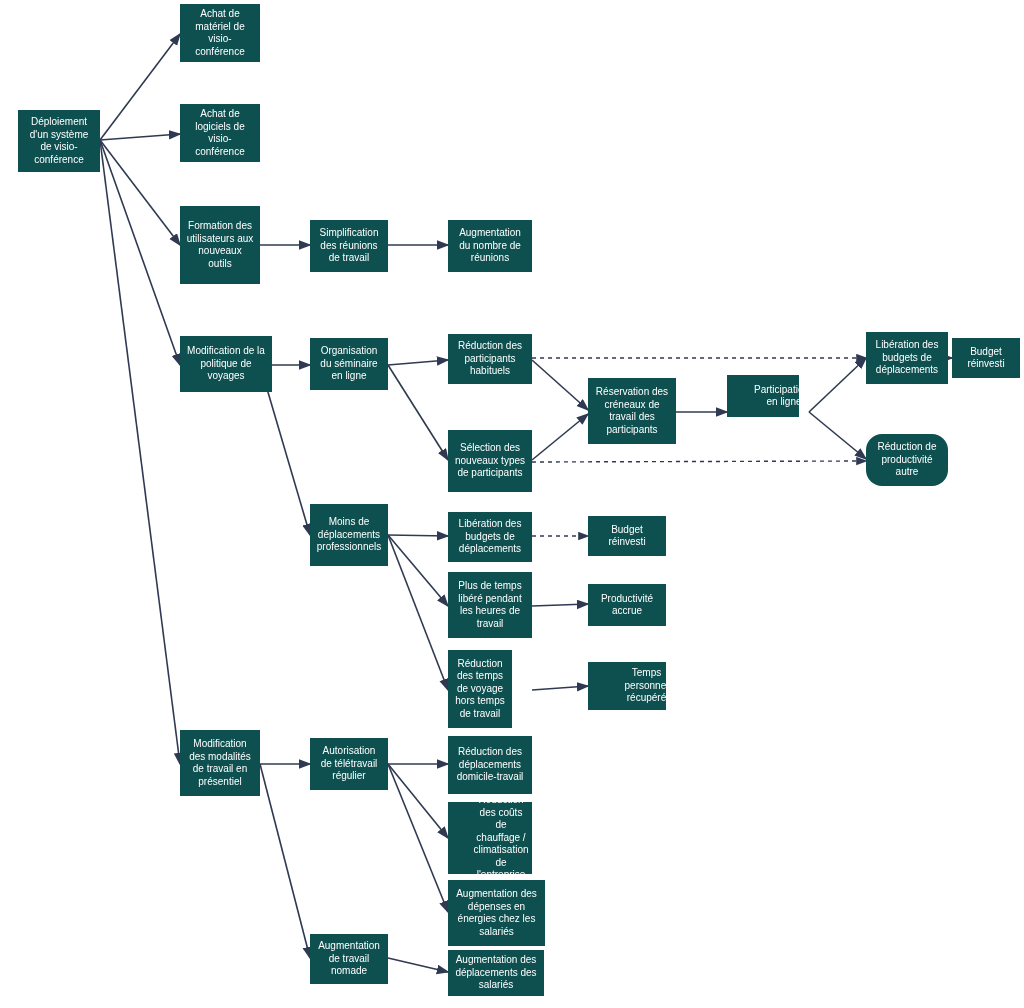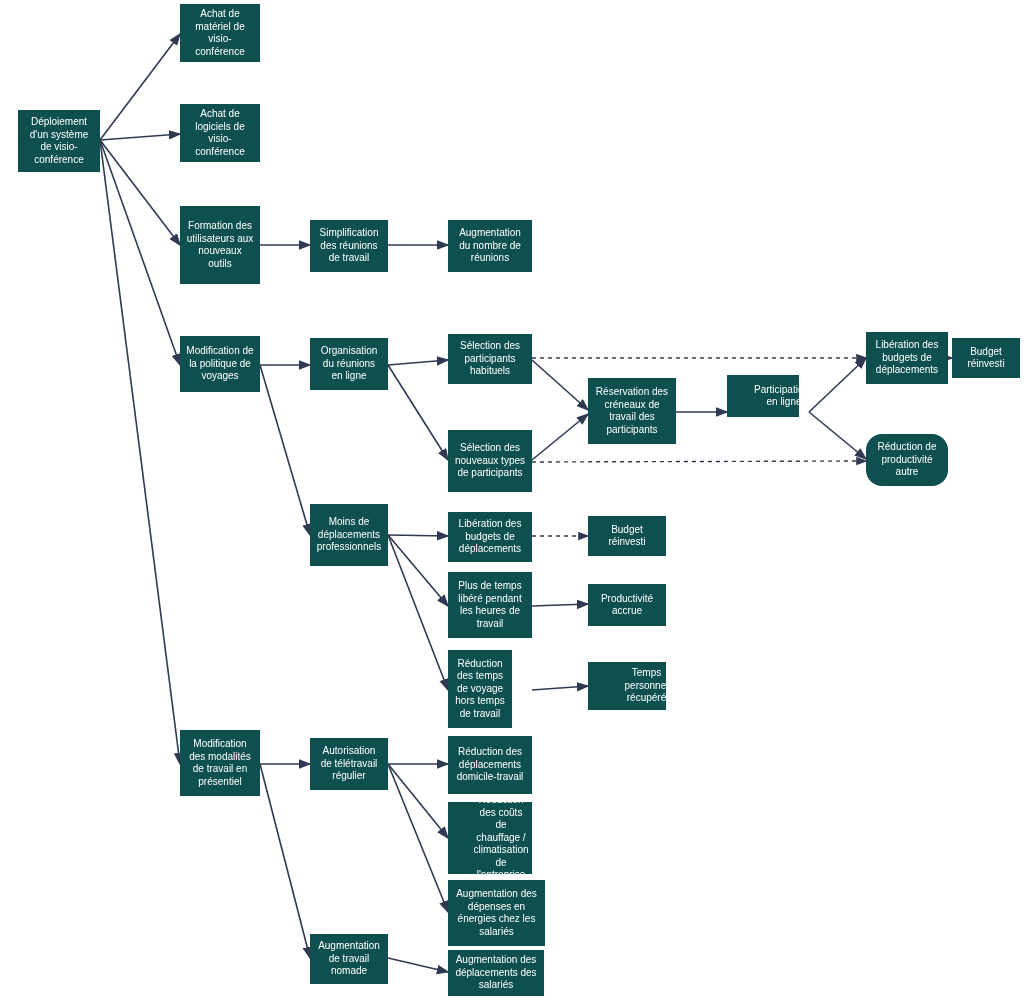--- a/index.html
+++ b/index.html
@@ -114,23 +114,23 @@
 </svg>
 
 <div class="node" style="left:18px; top:110px; width:82px; height:62px;">Déploiement d'un système de visio-conférence</div>
 
 <div class="node" style="left:180px; top:4px; width:80px; height:58px;">Achat de matériel de visio-conférence</div>
 <div class="node" style="left:180px; top:104px; width:80px; height:58px;">Achat de logiciels de visio-conférence</div>
 <div class="node" style="left:180px; top:206px; width:80px; height:78px;">Formation des utilisateurs aux nouveaux outils</div>
 <div class="node" style="left:310px; top:220px; width:78px; height:52px;">Simplification des réunions de travail</div>
 <div class="node" style="left:448px; top:220px; width:84px; height:52px;">Augmentation du nombre de réunions</div>
 
-<div class="node" style="left:180px; top:336px; width:80px; height:56px;">Modification de la politique de voyages</div>
-<div class="node" style="left:310px; top:338px; width:78px; height:52px;">Organisation du réunions en ligne</div>
-<div class="node" style="left:448px; top:334px; width:84px; height:50px;">Sélection des participants habituels</div>
+<div class="node" style="left:180px; top:336px; width:92px; height:56px;">Modification de la politique de voyages</div>
+<div class="node" style="left:310px; top:338px; width:78px; height:52px;">Organisation du séminaire en ligne</div>
+<div class="node" style="left:448px; top:334px; width:84px; height:50px;">Réduction des participants habituels</div>
 <div class="node" style="left:448px; top:430px; width:84px; height:62px;">Sélection des nouveaux types de participants</div>
 <div class="node" style="left:588px; top:378px; width:88px; height:66px;">Réservation des créneaux de travail des participants</div>
 <div class="node" style="left:727px; top:375px; width:72px; height:42px;padding-left:48px;">Participations en ligne</div>
 <div class="node" style="left:866px; top:332px; width:82px; height:52px;">Libération des budgets de déplacements</div>
 <div class="node" style="left:952px; top:338px; width:68px; height:40px;">Budget réinvesti</div>
 <div class="node" style="left:866px; top:434px; width:82px; height:52px;border-radius:16px;">Réduction de productivité autre</div>
 
 <div class="node" style="left:310px; top:504px; width:78px; height:62px;">Moins de déplacements professionnels</div>
 <div class="node" style="left:448px; top:512px; width:84px; height:50px;">Libération des budgets de déplacements</div>
 <div class="node" style="left:588px; top:516px; width:78px; height:40px;">Budget réinvesti</div>

